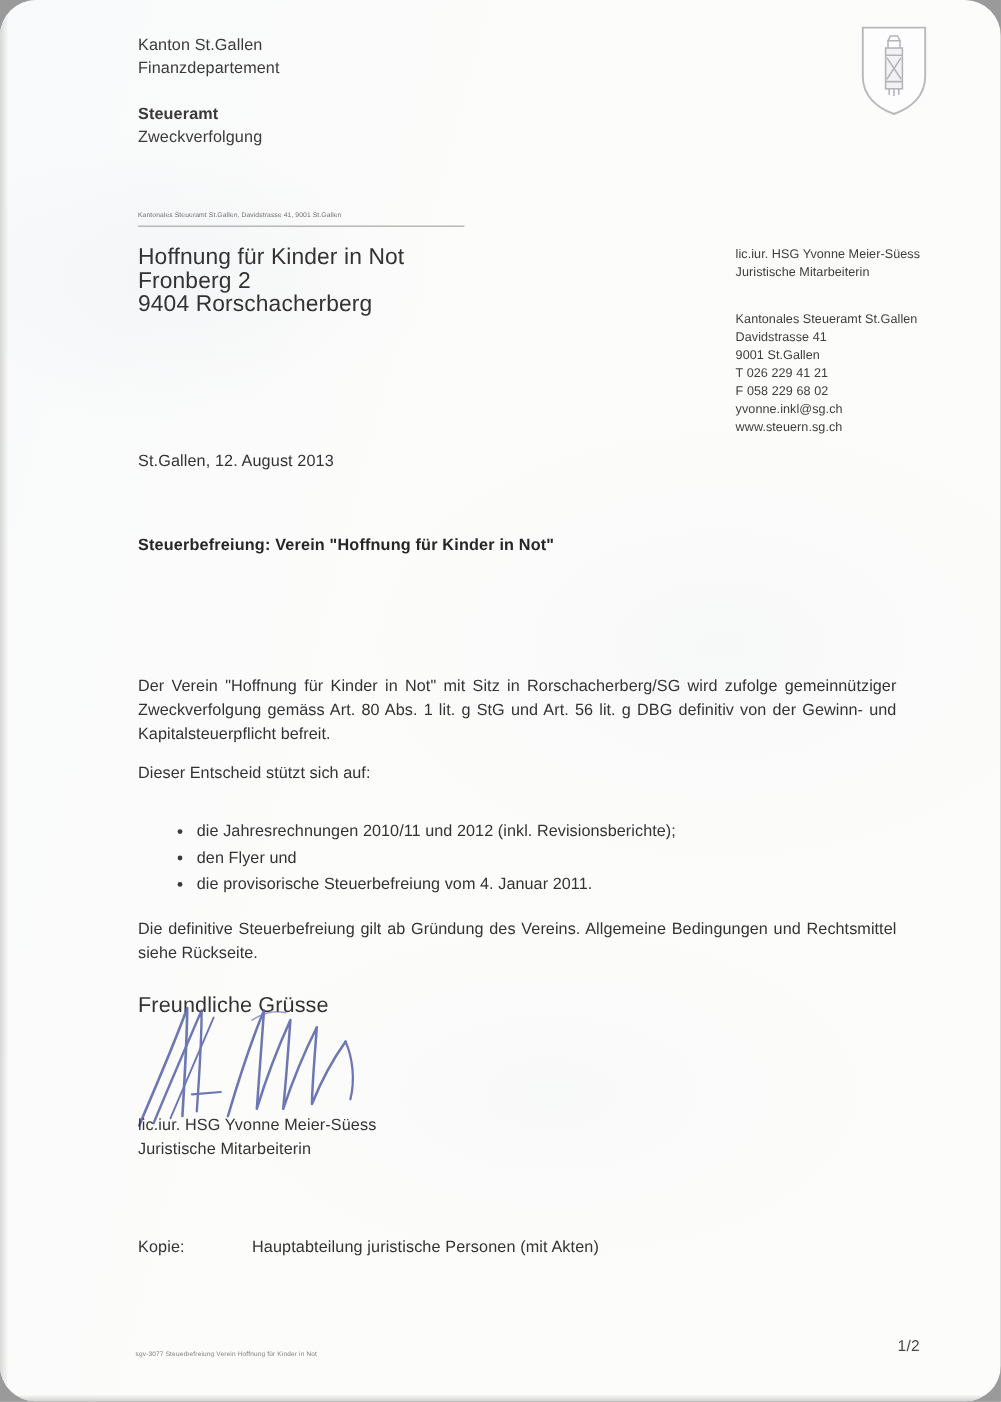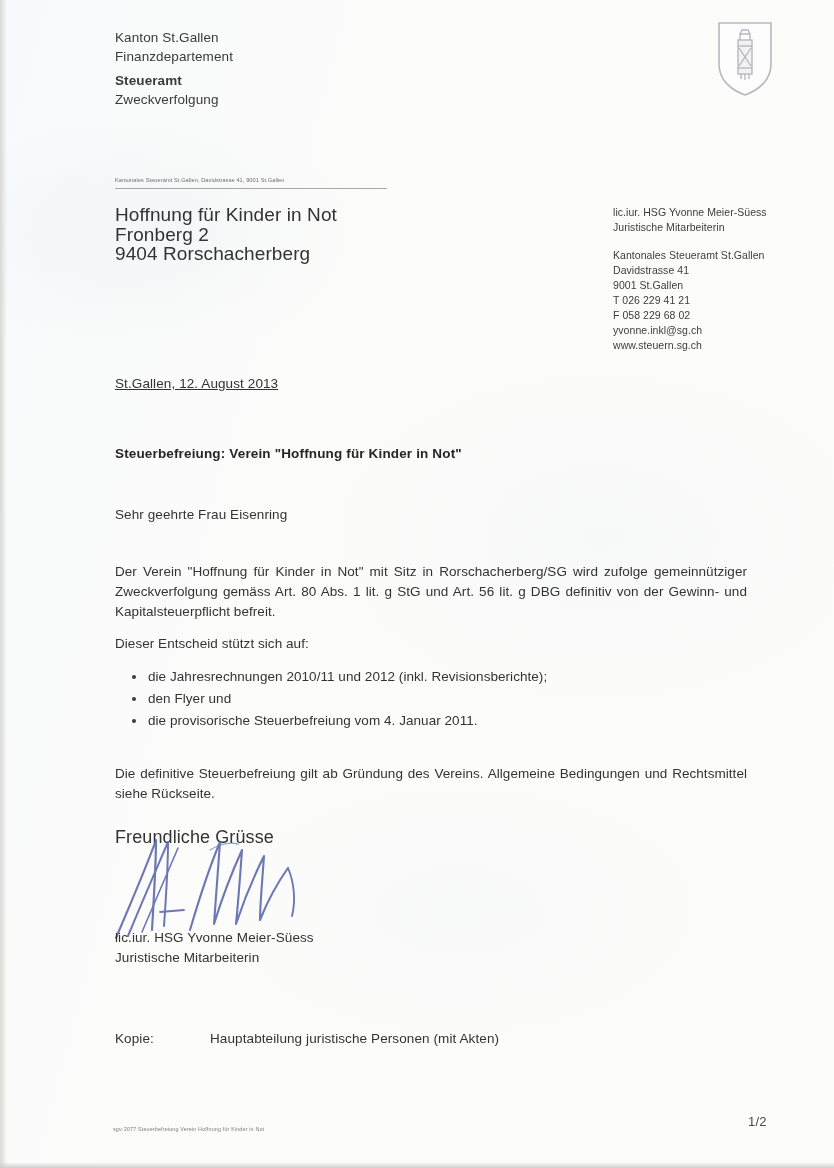--- a/index.html
+++ b/index.html
@@ -10,20 +10,21 @@
   body {
     font-family: "Liberation Sans", sans-serif;
   }
   .page {
     position: relative;
     width: 834px;
     height: 1168px;
     background: #fcfcfb;
     overflow: hidden;
     color: #2b2b2b;
+    border-radius: 30px;
   }
   
   .scan-tint {
     position: absolute;
     inset: 0;
     pointer-events: none;
     background:
       radial-gradient(ellipse 300px 180px at 18% 20%, rgba(120,140,170,0.045), rgba(0,0,0,0) 70%),
       radial-gradient(ellipse 420px 260px at 72% 46%, rgba(120,140,170,0.035), rgba(0,0,0,0) 72%),
       radial-gradient(ellipse 380px 200px at 55% 78%, rgba(120,140,170,0.030), rgba(0,0,0,0) 72%),
@@ -47,21 +48,21 @@
   .sender {
     position: absolute;
     left: 115px;
     top: 28px;
     font-size: 13.5px;
     line-height: 19px;
     letter-spacing: 0.1px;
     color: #3a3a3a;
   }
   .sender .unit {
-    margin-top: 5px;
+    margin-top: 19px;
   }
   .sender .unit .bold {
     font-weight: bold;
   }
 
   .crest {
     position: absolute;
     left: 716px;
     top: 20px;
     width: 58px;
@@ -101,31 +102,30 @@
   .contact {
     position: absolute;
     left: 613px;
     top: 205px;
     font-size: 10.5px;
     line-height: 15px;
     letter-spacing: 0.05px;
     color: #3d3d3d;
   }
   .contact .group-gap {
-    margin-top: 13px;
+    margin-top: 24px;
   }
 
   .dateline {
     position: absolute;
     left: 115px;
     top: 376px;
     font-size: 13.5px;
     letter-spacing: 0.1px;
     color: #333;
-    text-decoration: underline;
   }
 
   .subject {
     position: absolute;
     left: 115px;
     top: 446px;
     font-size: 13.5px;
     font-weight: bold;
     letter-spacing: 0.15px;
     color: #262626;
@@ -152,21 +152,21 @@
     text-align: justify;
   }
   .para-main { top: 562px; }
   .para-intro { top: 634px; text-align: left; }
   .para-close { top: 764px; }
 
   .bullets {
     position: absolute;
     left: 130px;
     top: 666px;
-    margin: 0;
+    margin: 16px;
     padding: 0;
     list-style: none;
     font-size: 13.5px;
     line-height: 22px;
     letter-spacing: 0.05px;
     color: #333;
   }
   .bullets li {
     position: relative;
     padding-left: 18px;
@@ -294,21 +294,20 @@
     <div>F 058 229 68 02</div>
     <div>yvonne.inkl@sg.ch</div>
     <div>www.steuern.sg.ch</div>
   </div>
 
   <div class="dateline">St.Gallen, 12. August 2013</div>
 
   <div class="subject">Steuerbefreiung: Verein "Hoffnung für Kinder in Not"</div>
 
   <div class="salutation">
-    <div>Sehr geehrte Frau Eisenring</div>
   </div>
 
   <div class="body-para para-main">Der Verein "Hoffnung für Kinder in Not" mit Sitz in Rorschacherberg/SG wird zufolge gemeinnütziger Zweckverfolgung gemäss Art. 80 Abs. 1 lit. g StG und Art. 56 lit. g DBG definitiv von der Gewinn- und Kapitalsteuerpflicht befreit.</div>
   <div class="body-para para-intro">Dieser Entscheid stützt sich auf:</div>
 
   <ul class="bullets">
     <li>die Jahresrechnungen 2010/11 und 2012 (inkl. Revisionsberichte);</li>
     <li>den Flyer und</li>
     <li>die provisorische Steuerbefreiung vom 4. Januar 2011.</li>
   </ul>

